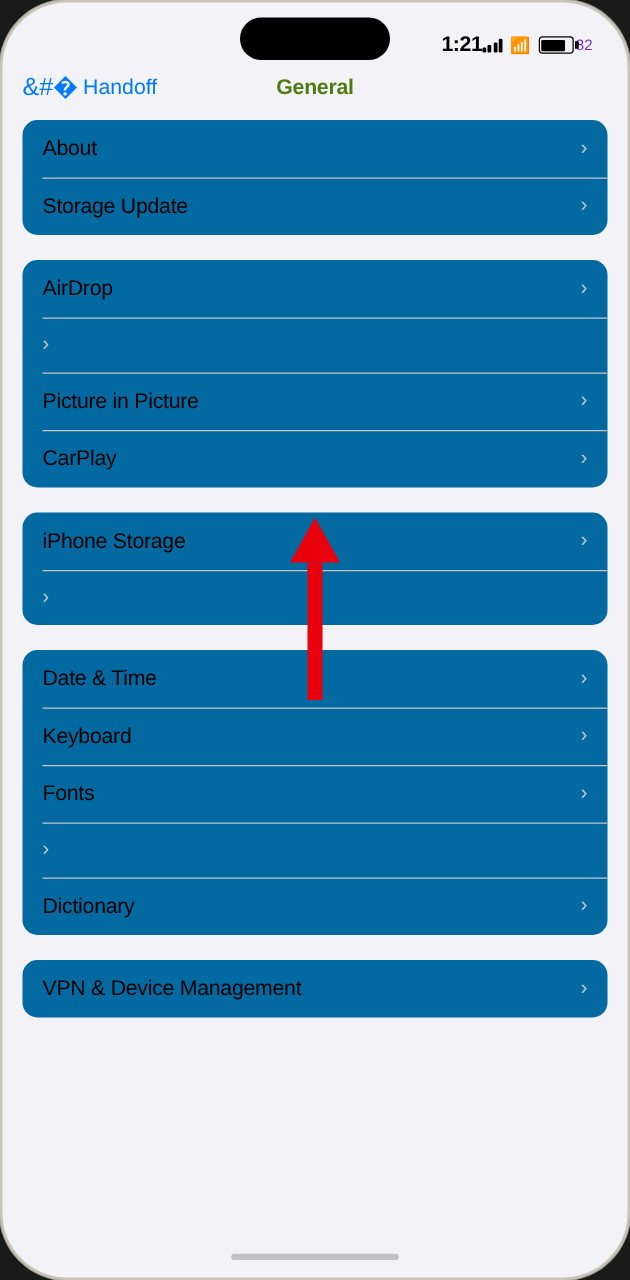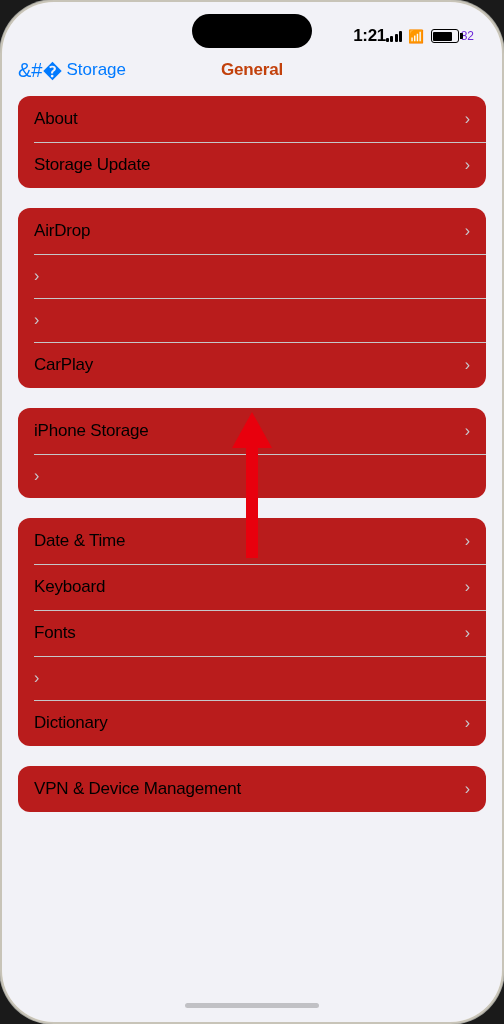--- a/index.html
+++ b/index.html
@@ -190,34 +190,34 @@
 
     .back-chevron {
       font-size: 20px;
       line-height: 1;
       margin-top: -1px;
     }
 
     .nav-title {
       font-size: 17px;
       font-weight: 600;
-      color: #c2410c;
+      color: #4d7c0f;
       letter-spacing: -0.2px;
     }
 
     
     .content {
       flex: 1;
       overflow-y: auto;
       padding: 6px 0 20px;
     }
 
     .section {
       margin: 0 16px 20px;
-      background: #b91c1c;
+      background: #0369a1;
       border-radius: 12px;
       overflow: hidden;
     }
 
     .row {
       display: flex;
       align-items: center;
       justify-content: space-between;
       padding: 13px 16px;
       position: relative;
@@ -317,21 +317,21 @@
             <div class="battery-fill" id="battery-fill" style="width: 82%;"></div>
           </div>
           <span class="battery-text">82</span>
         </div>
       </div>
     </div>
 
     <div class="nav-bar">
       <div class="back-button">
         <span class="back-chevron">&amp;#�</span>
-        <span>Storage</span>
+        <span>Handoff</span>
       </div>
       <span class="nav-title">General</span>
     </div>
 
     <div class="content">
 
       <div class="section">
         <div class="row">
           <span class="row-label">About</span>
           <span class="row-chevron">›</span>
@@ -344,20 +344,21 @@
 
       <div class="section">
         <div class="row">
           <span class="row-label">AirDrop</span>
           <span class="row-chevron">›</span>
         </div>
         <div class="row">
           <span class="row-chevron">›</span>
         </div>
         <div class="row">
+          <span class="row-label">Picture in Picture</span>
           <span class="row-chevron">›</span>
         </div>
         <div class="row">
           <span class="row-label">CarPlay</span>
           <span class="row-chevron">›</span>
         </div>
       </div>
 
       <div class="section">
         <div class="row">

